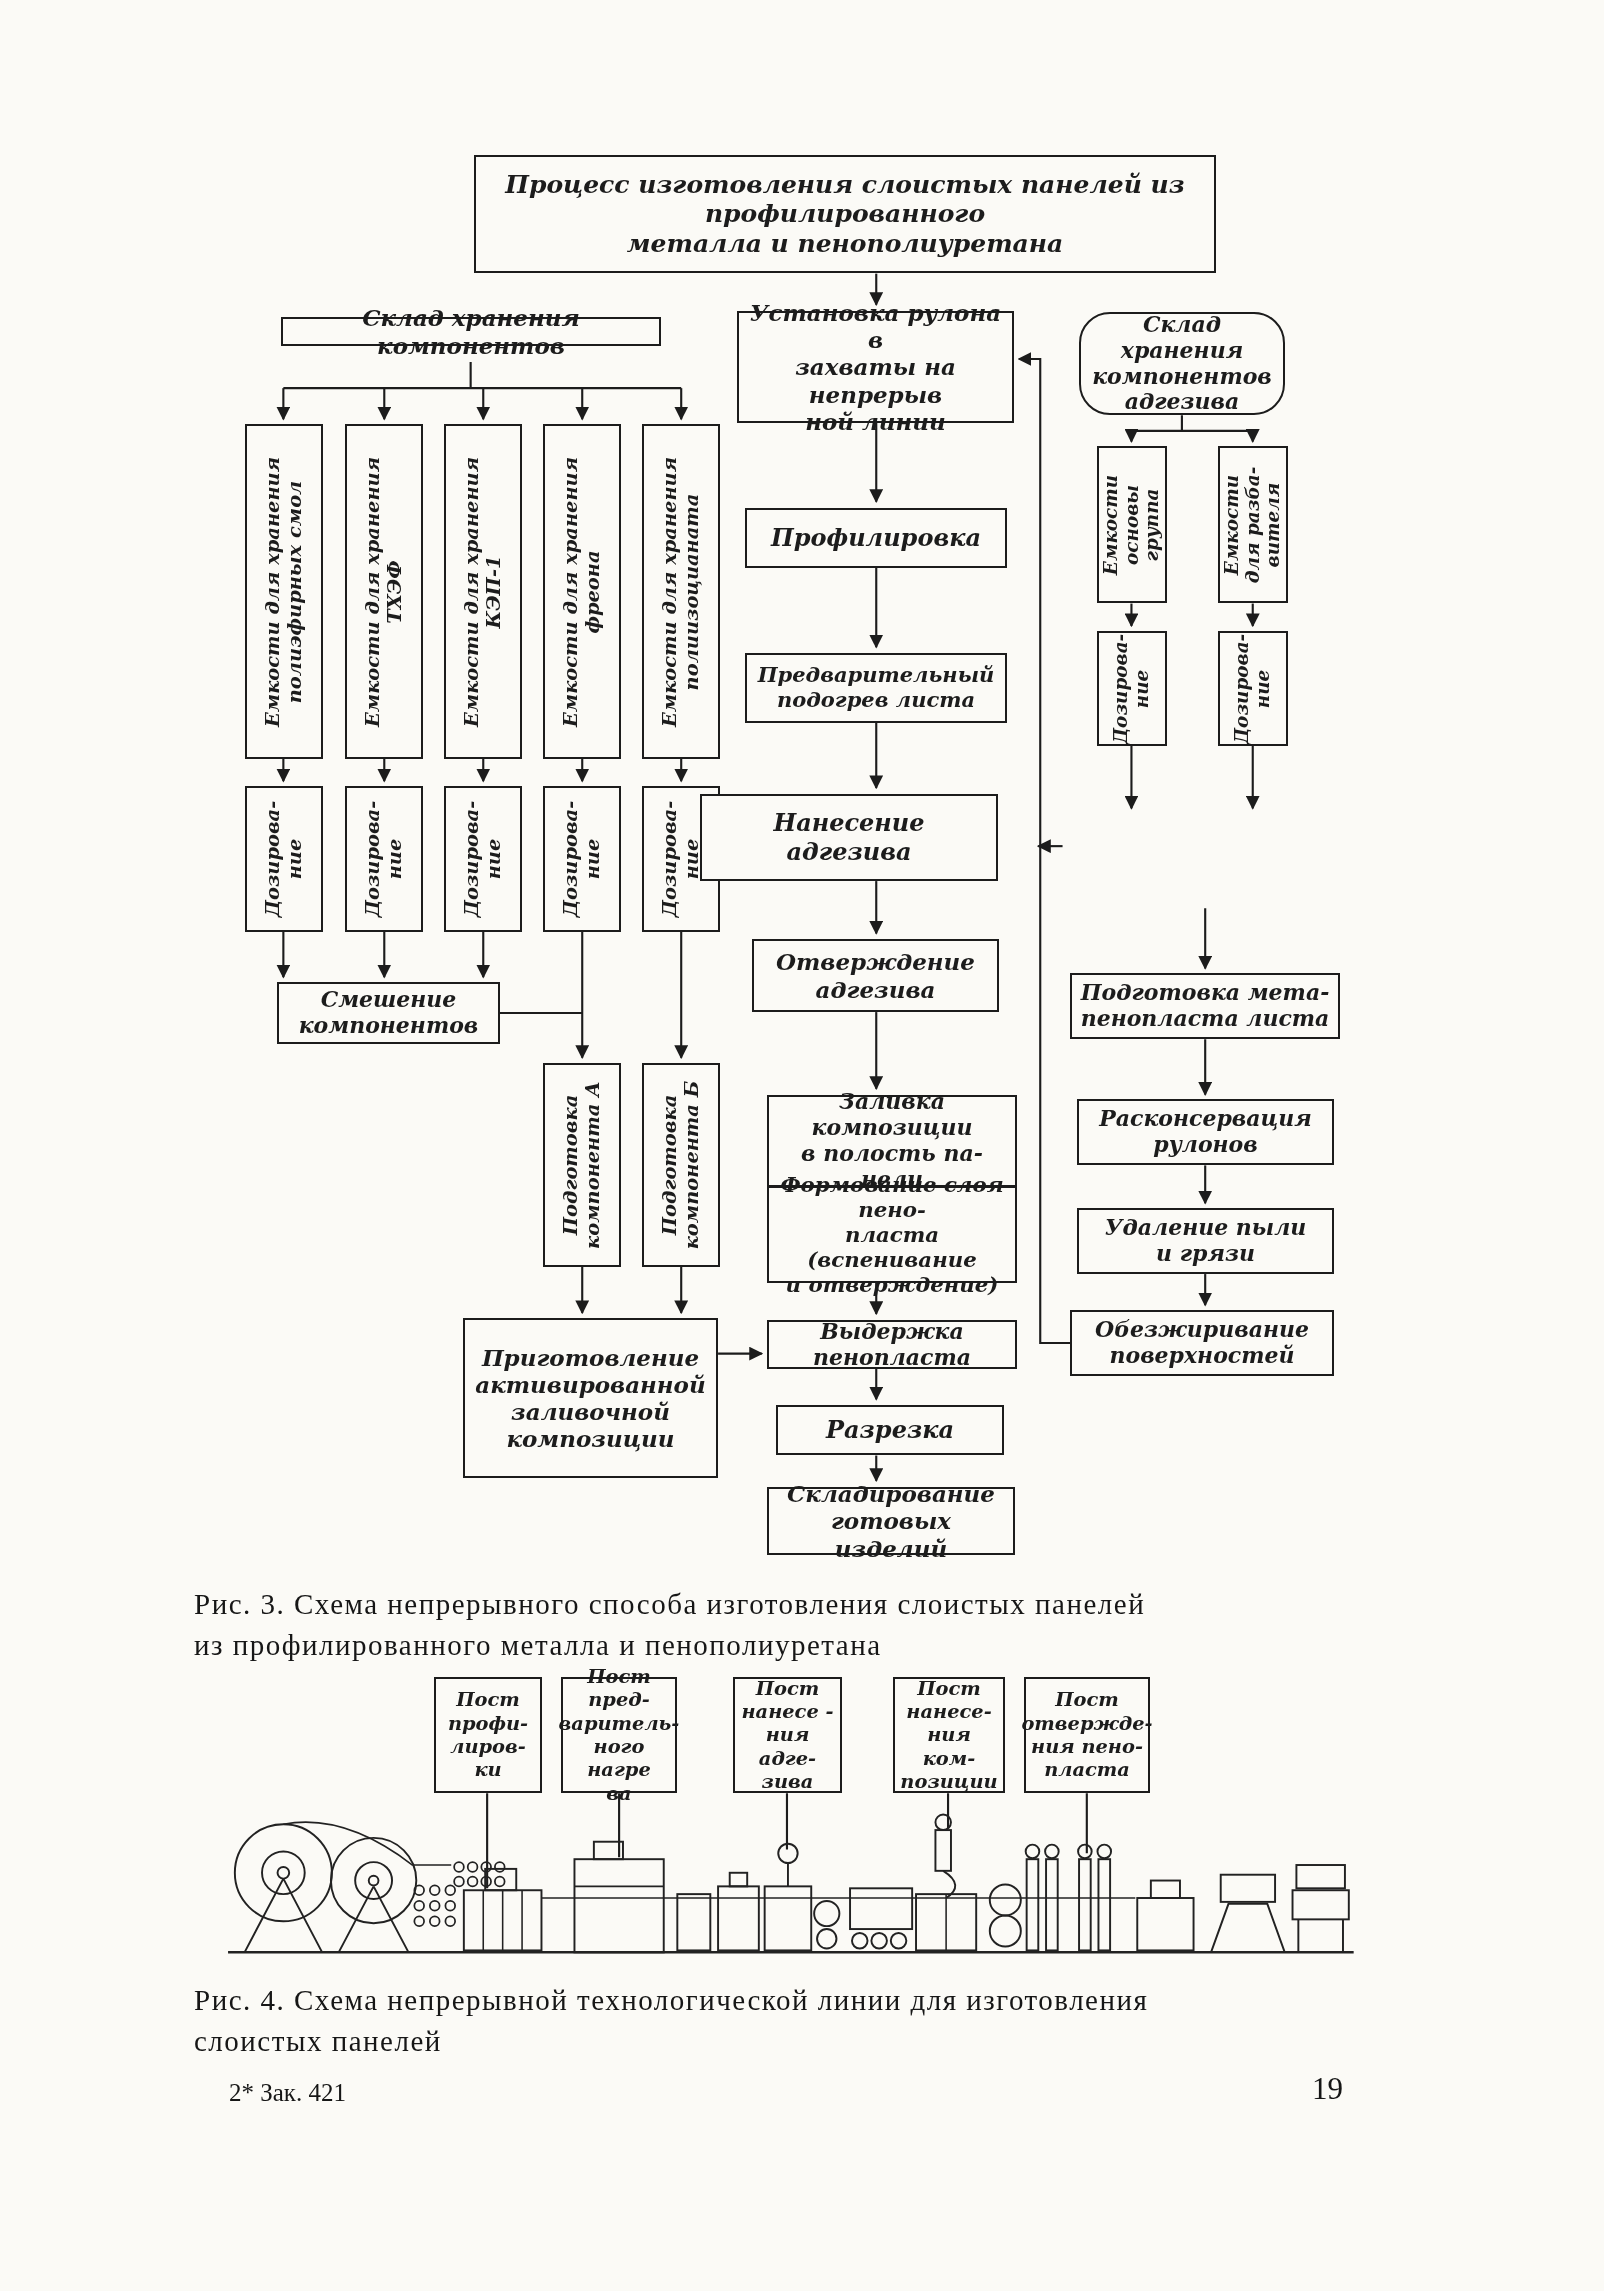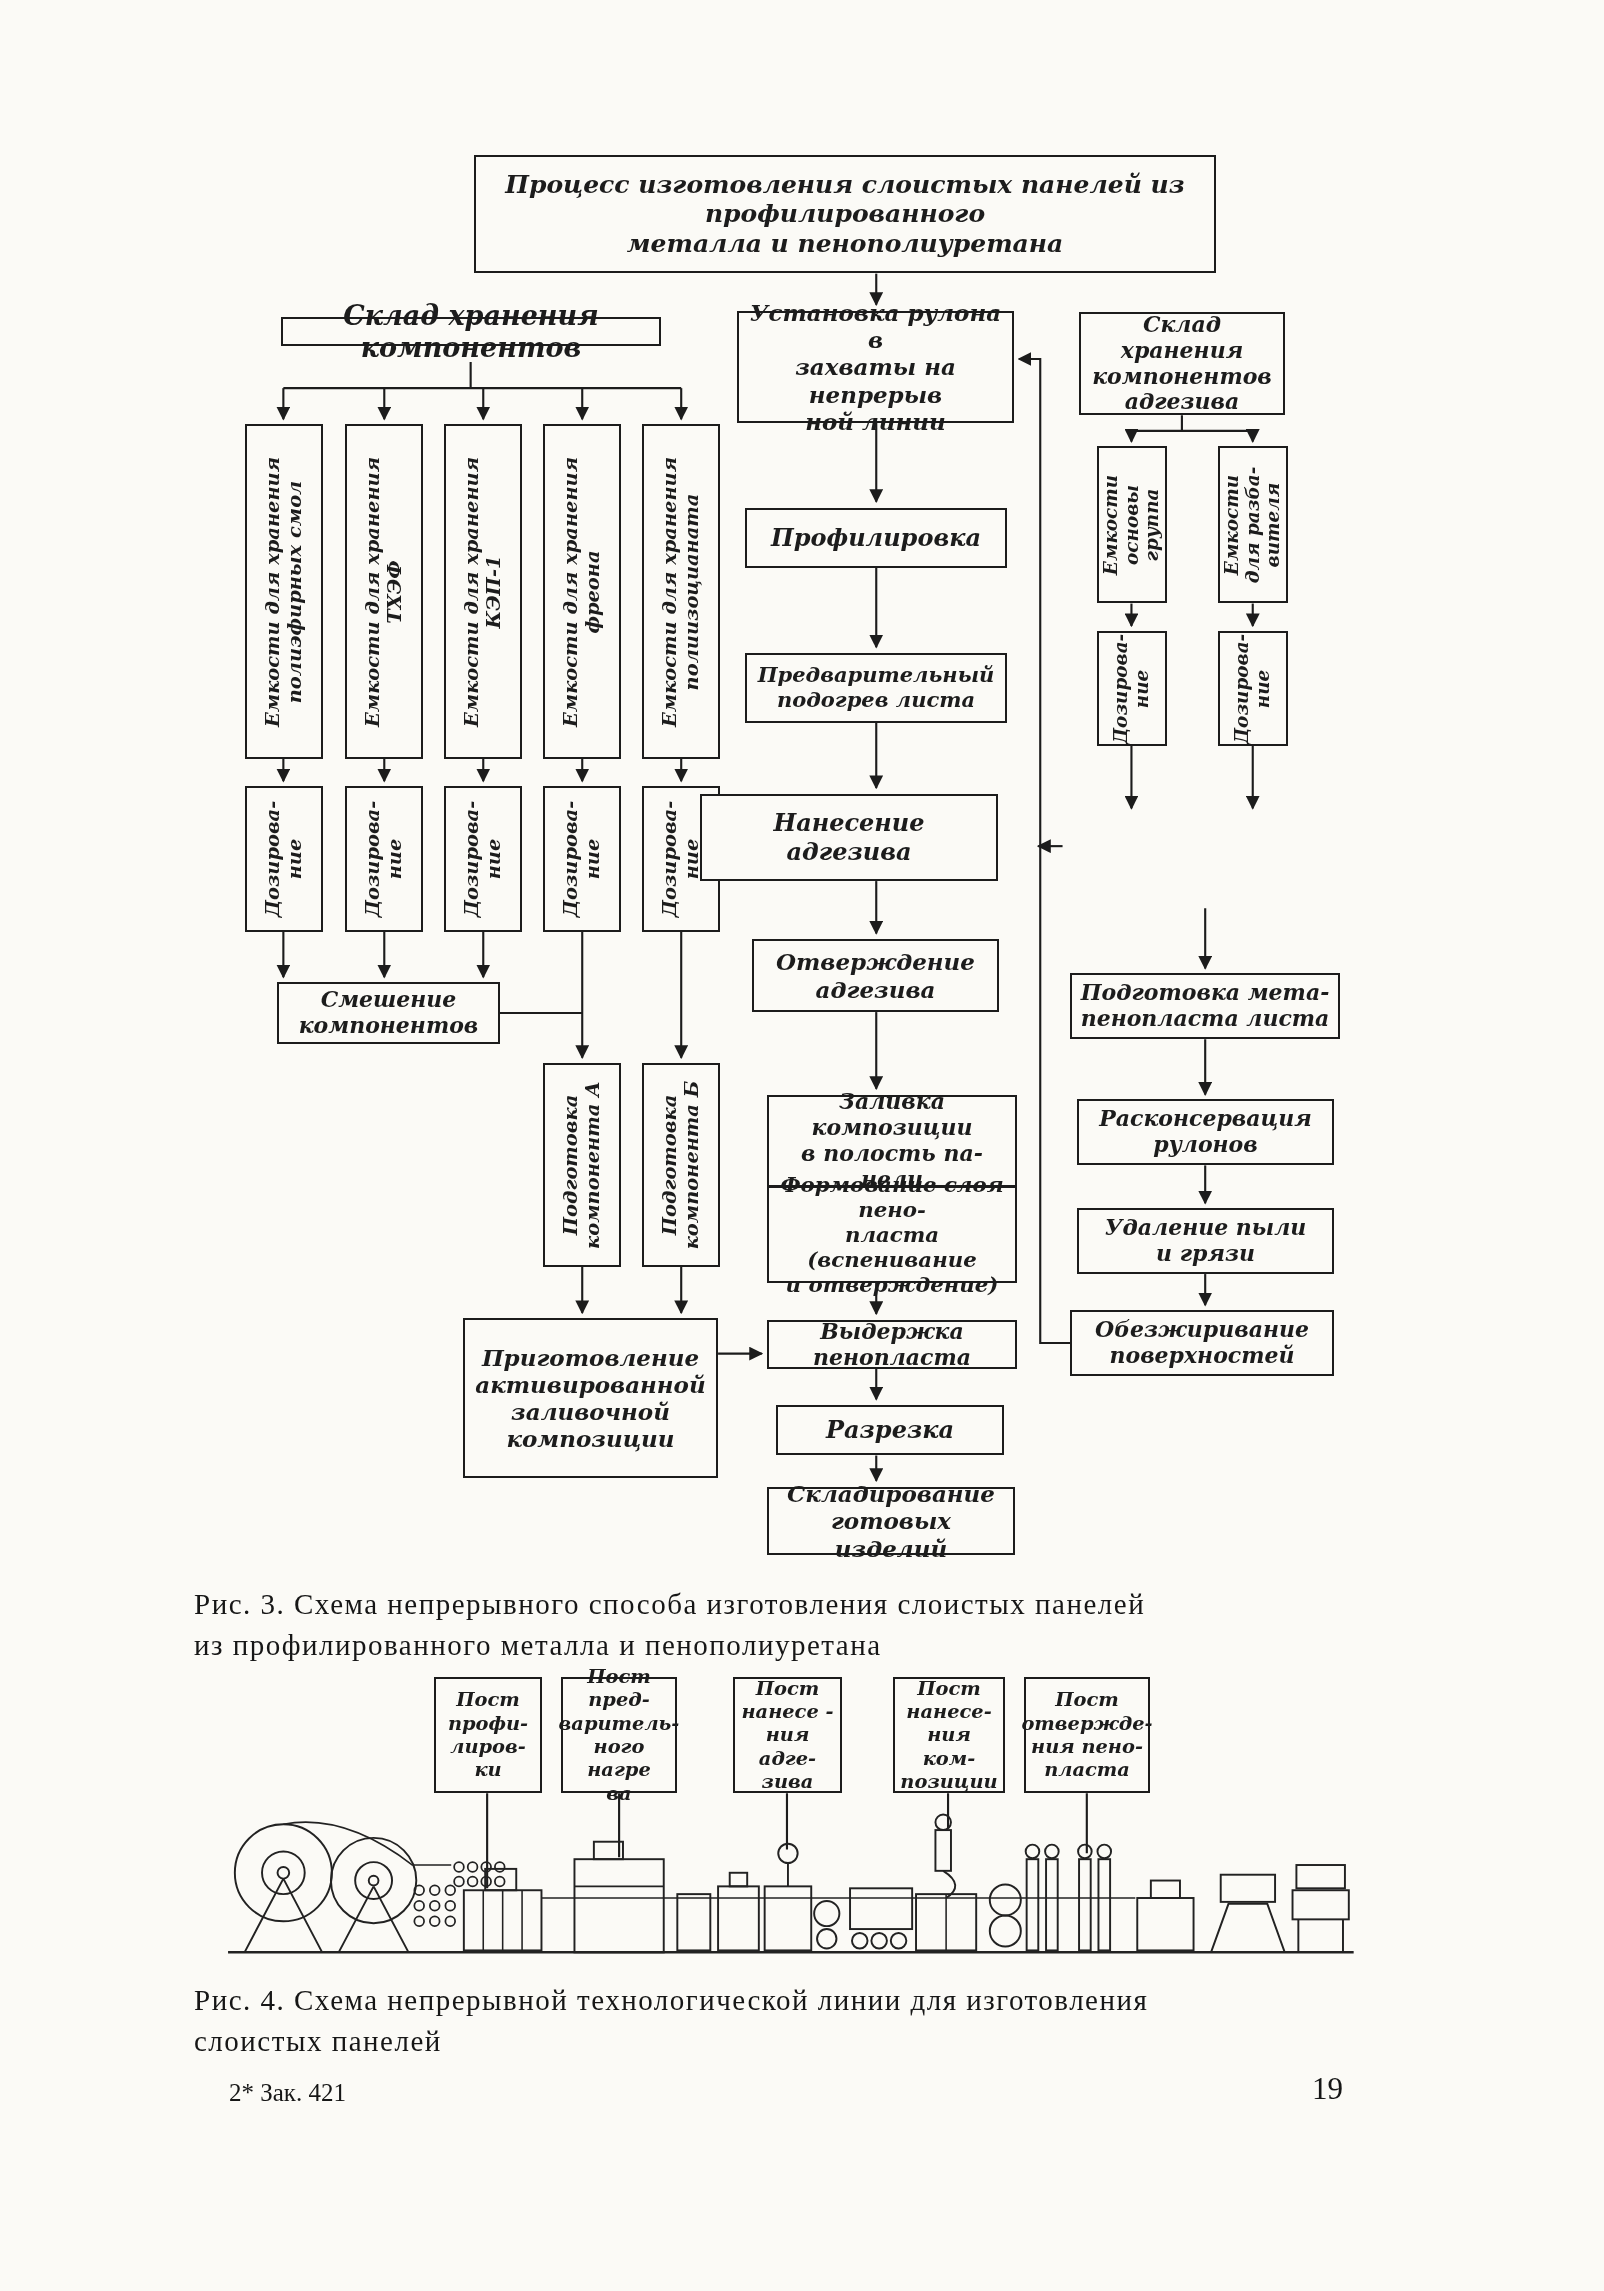--- a/index.html
+++ b/index.html
@@ -215,21 +215,21 @@
       <rect x="1258" y="1932" width="56" height="28"></rect>
       <rect x="1332" y="1948" width="58" height="30"></rect>
       <path d="M1338,1978 V2012 M1384,1978 V2012"></path>
       <rect x="1336" y="1922" width="50" height="24"></rect>
     </g>
   </svg>
 
   <div class="fbox" style="left:474px;top:155px;width:742px;height:118px;font-size:25px;">Процесс изготовления слоистых панелей из профилированного
 металла и пенополиуретана</div>
 
-  <div class="fbox" style="left:281px;top:317px;width:380px;height:29px;font-size:27px;">Склад хранения компонентов</div>
+  <div class="fbox" style="left:281px;top:317px;width:380px;height:29px;font-size:23px;">Склад хранения компонентов</div>
 
   <div class="vbox" style="left:245px;top:424px;width:78px;height:335px;">
     <div class="vtext" style="width:328px;height:68px;font-size:19.4px;">Емкости для хранения
 полиэфирных смол</div>
   </div>
   <div class="vbox" style="left:345px;top:424px;width:78px;height:335px;">
     <div class="vtext" style="width:328px;height:68px;font-size:19.4px;">Емкости для хранения
 ТХЭФ</div>
   </div>
   <div class="vbox" style="left:444px;top:424px;width:78px;height:335px;">
@@ -296,21 +296,21 @@
 в полость па-
 нели</div>
   <div class="fbox" style="left:767px;top:1186px;width:250px;height:97px;font-size:21.3px;">Формование слоя пено-
 пласта (вспенивание
 и отверждение)</div>
   <div class="fbox" style="left:767px;top:1320px;width:250px;height:49px;font-size:22px;">Выдержка пенопласта</div>
   <div class="fbox" style="left:776px;top:1405px;width:228px;height:50px;">Разрезка</div>
   <div class="fbox" style="left:767px;top:1487px;width:248px;height:68px;font-size:23px;">Складирование
 готовых изделий</div>
 
-  <div class="fbox" style="left:1079px;top:312px;width:206px;height:103px;font-size:22px;">Склад хранения
+  <div class="fbox" style="left:1079px;top:312px;width:206px;height:103px;font-size:22px;border-radius:31px;">Склад хранения
 компонентов
 адгезива</div>
 
   <div class="vbox" style="left:1097px;top:446px;width:70px;height:157px;">
     <div class="vtext" style="width:151px;height:60px;font-size:18.4px;">Емкости
 основы
 группа</div>
   </div>
   <div class="vbox" style="left:1218px;top:446px;width:70px;height:157px;">
     <div class="vtext" style="width:151px;height:60px;font-size:18.4px;">Емкости

